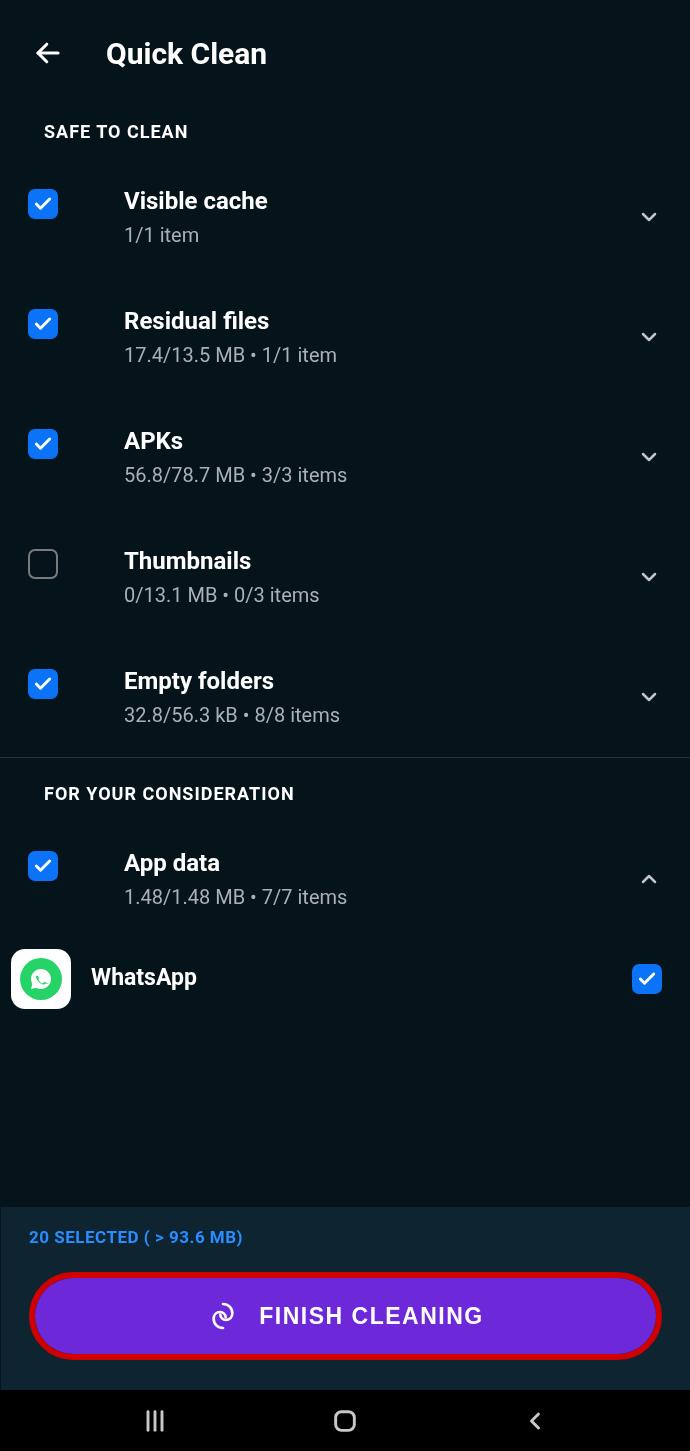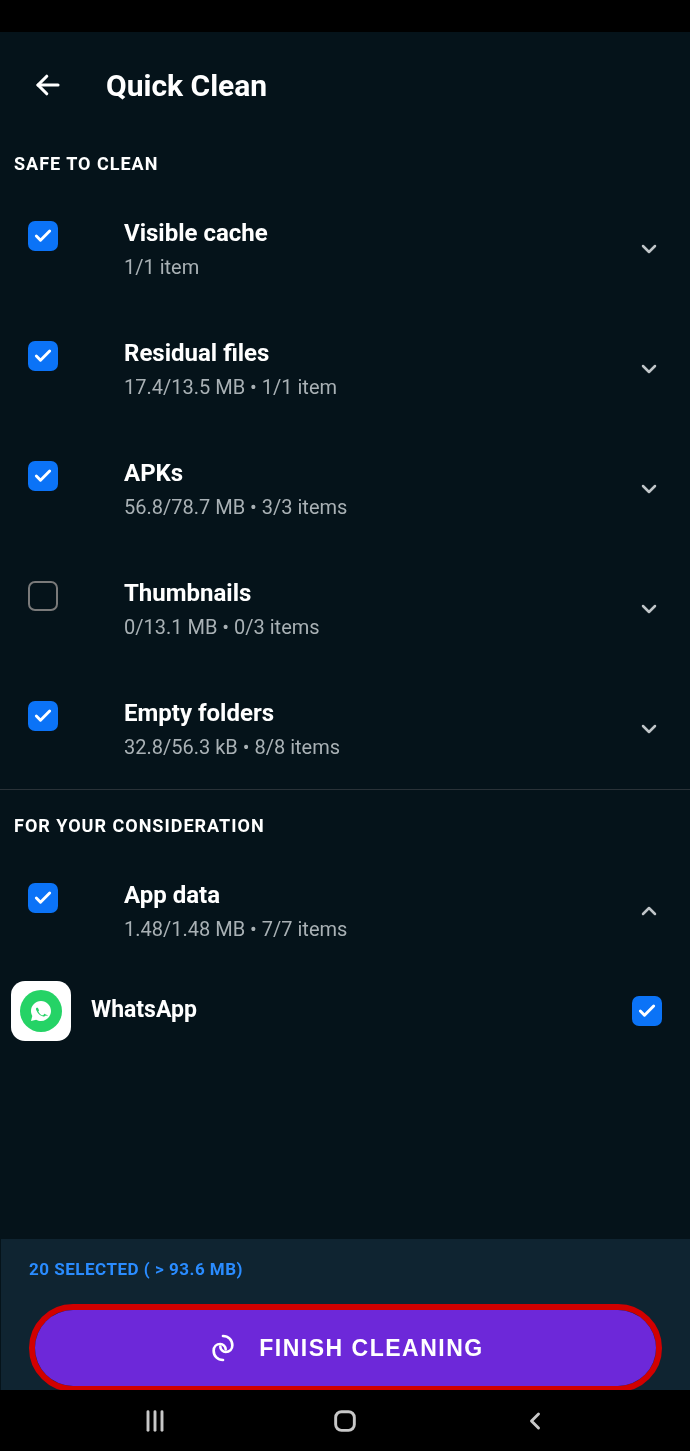--- a/index.html
+++ b/index.html
@@ -11,21 +11,20 @@
       color: #ffffff;
       overflow: hidden;
       position: relative;
     }
     .app-screen {
       width: 100%;
       height: 1390px;
       background: #05131a;
       overflow: hidden;
       position: relative;
-      margin-top: 32px;
     }
     .header {
       display: flex;
       align-items: center;
       padding: 35px 20px 25px 30px;
       gap: 40px;
     }
     .back-arrow {
       width: 36px;
       height: 36px;
@@ -36,21 +35,21 @@
     }
     .title {
       font-size: 30px;
       font-weight: 700;
     }
     .section-header {
       font-size: 18px;
       font-weight: 700;
       letter-spacing: 1px;
       color: #ffffff;
-      padding: 25px 14px 15px;
+      padding: 25px 44px 15px;
     }
     .list-item {
       display: flex;
       align-items: flex-start;
       padding: 30px 28px 30px 28px;
       gap: 28px;
     }
     .checkbox {
       width: 30px;
       height: 30px;

